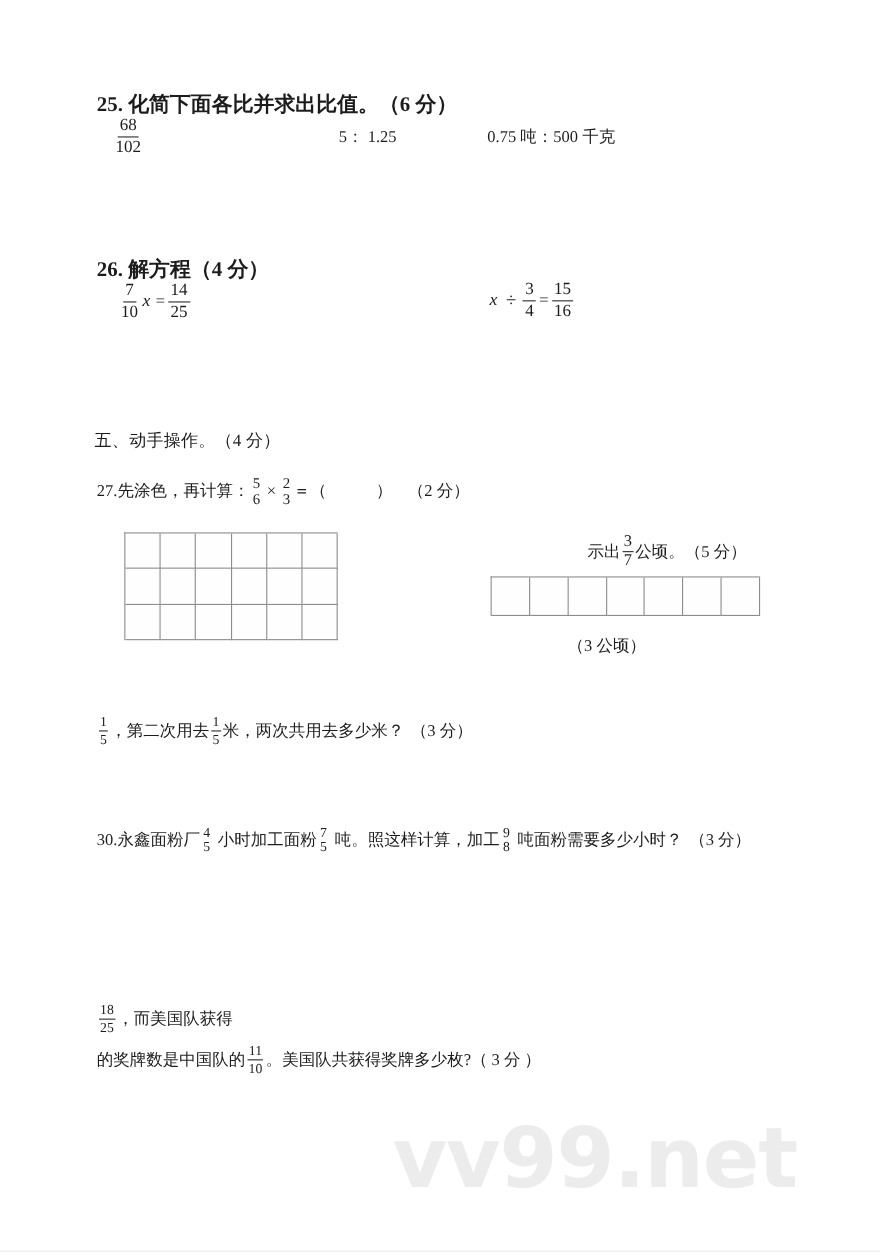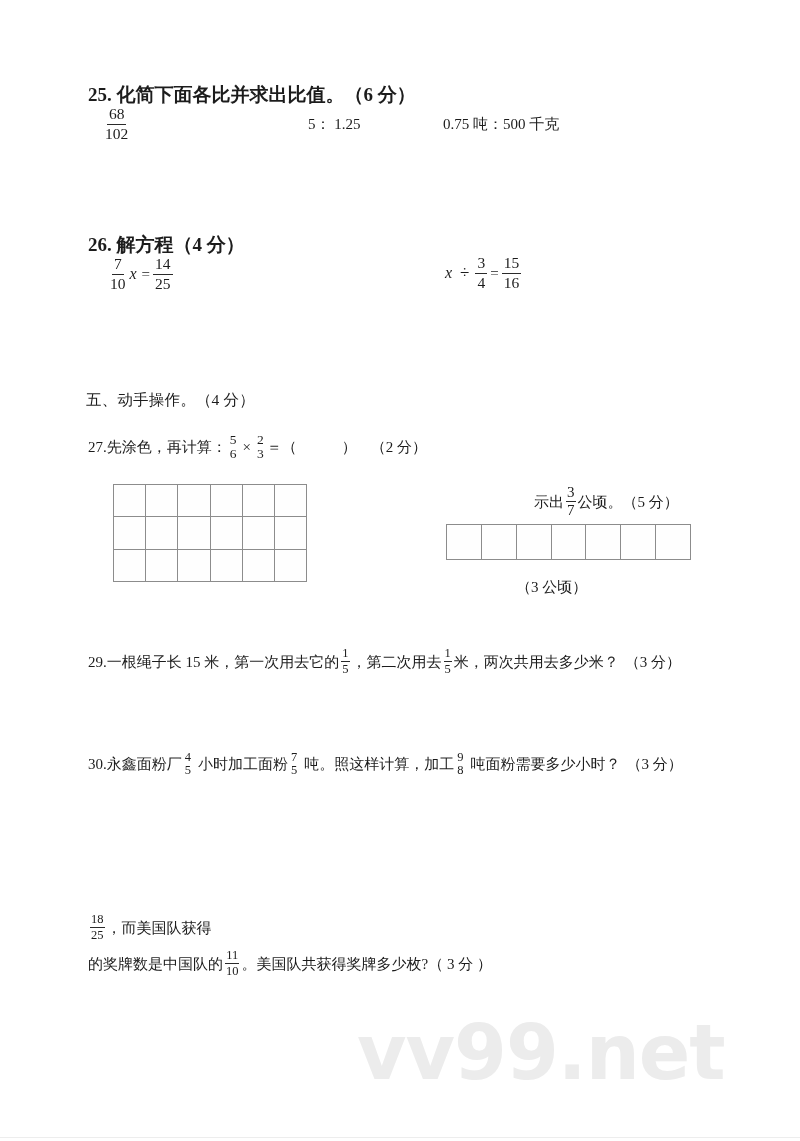--- a/index.html
+++ b/index.html
@@ -247,21 +247,20 @@
       <div class="cell"></div>
       <div class="cell"></div>
       <div class="cell"></div>
     </div>
 
   <div class="blk q-text" style="left:516px; top:578px;">（3 公顷）</div>
 
 
   <div class="blk" style="left:88px; top:648px;">
     <span class="run q-text">
-      <span class="t">29.一根绳子长 15 米，第一次用去它的</span>
       <span class="frac bar f-sm">
         <span class="num">1</span>
         <span class="den">5</span>
       </span>
       <span class="t">，第二次用去</span>
       <span class="frac bar f-sm">
         <span class="num">1</span>
         <span class="den">5</span>
       </span>
       <span class="t">米，两次共用去多少米？</span>

